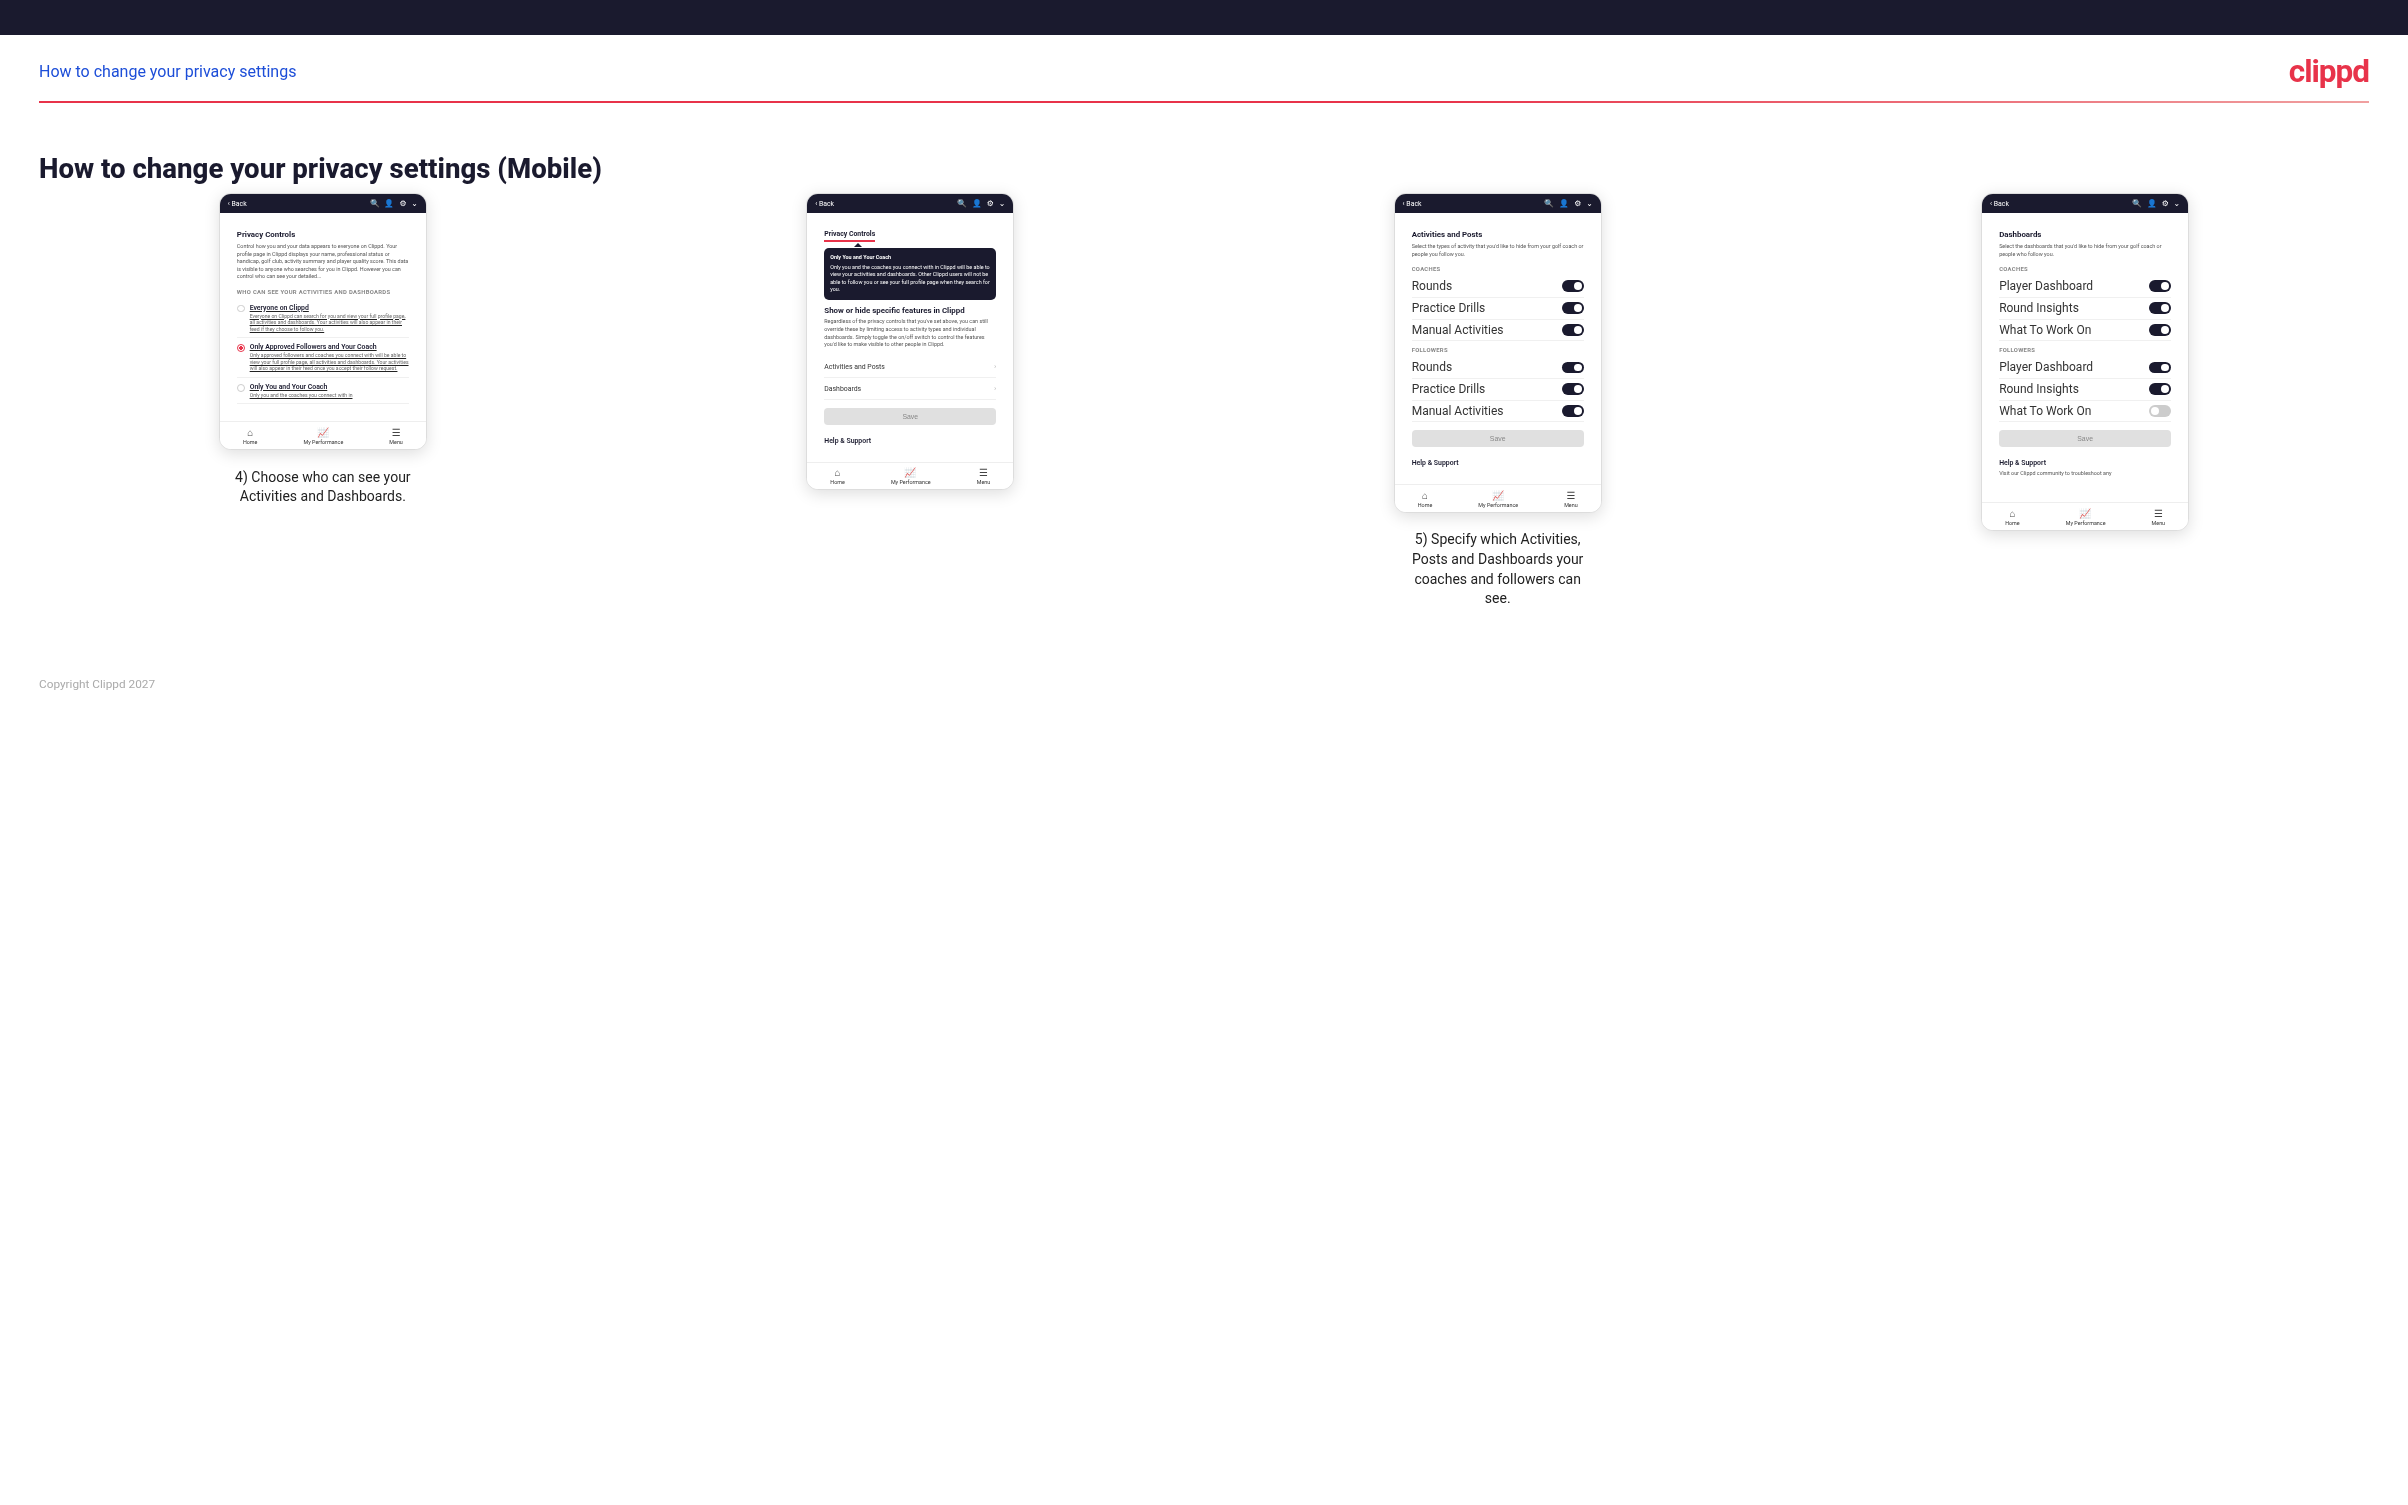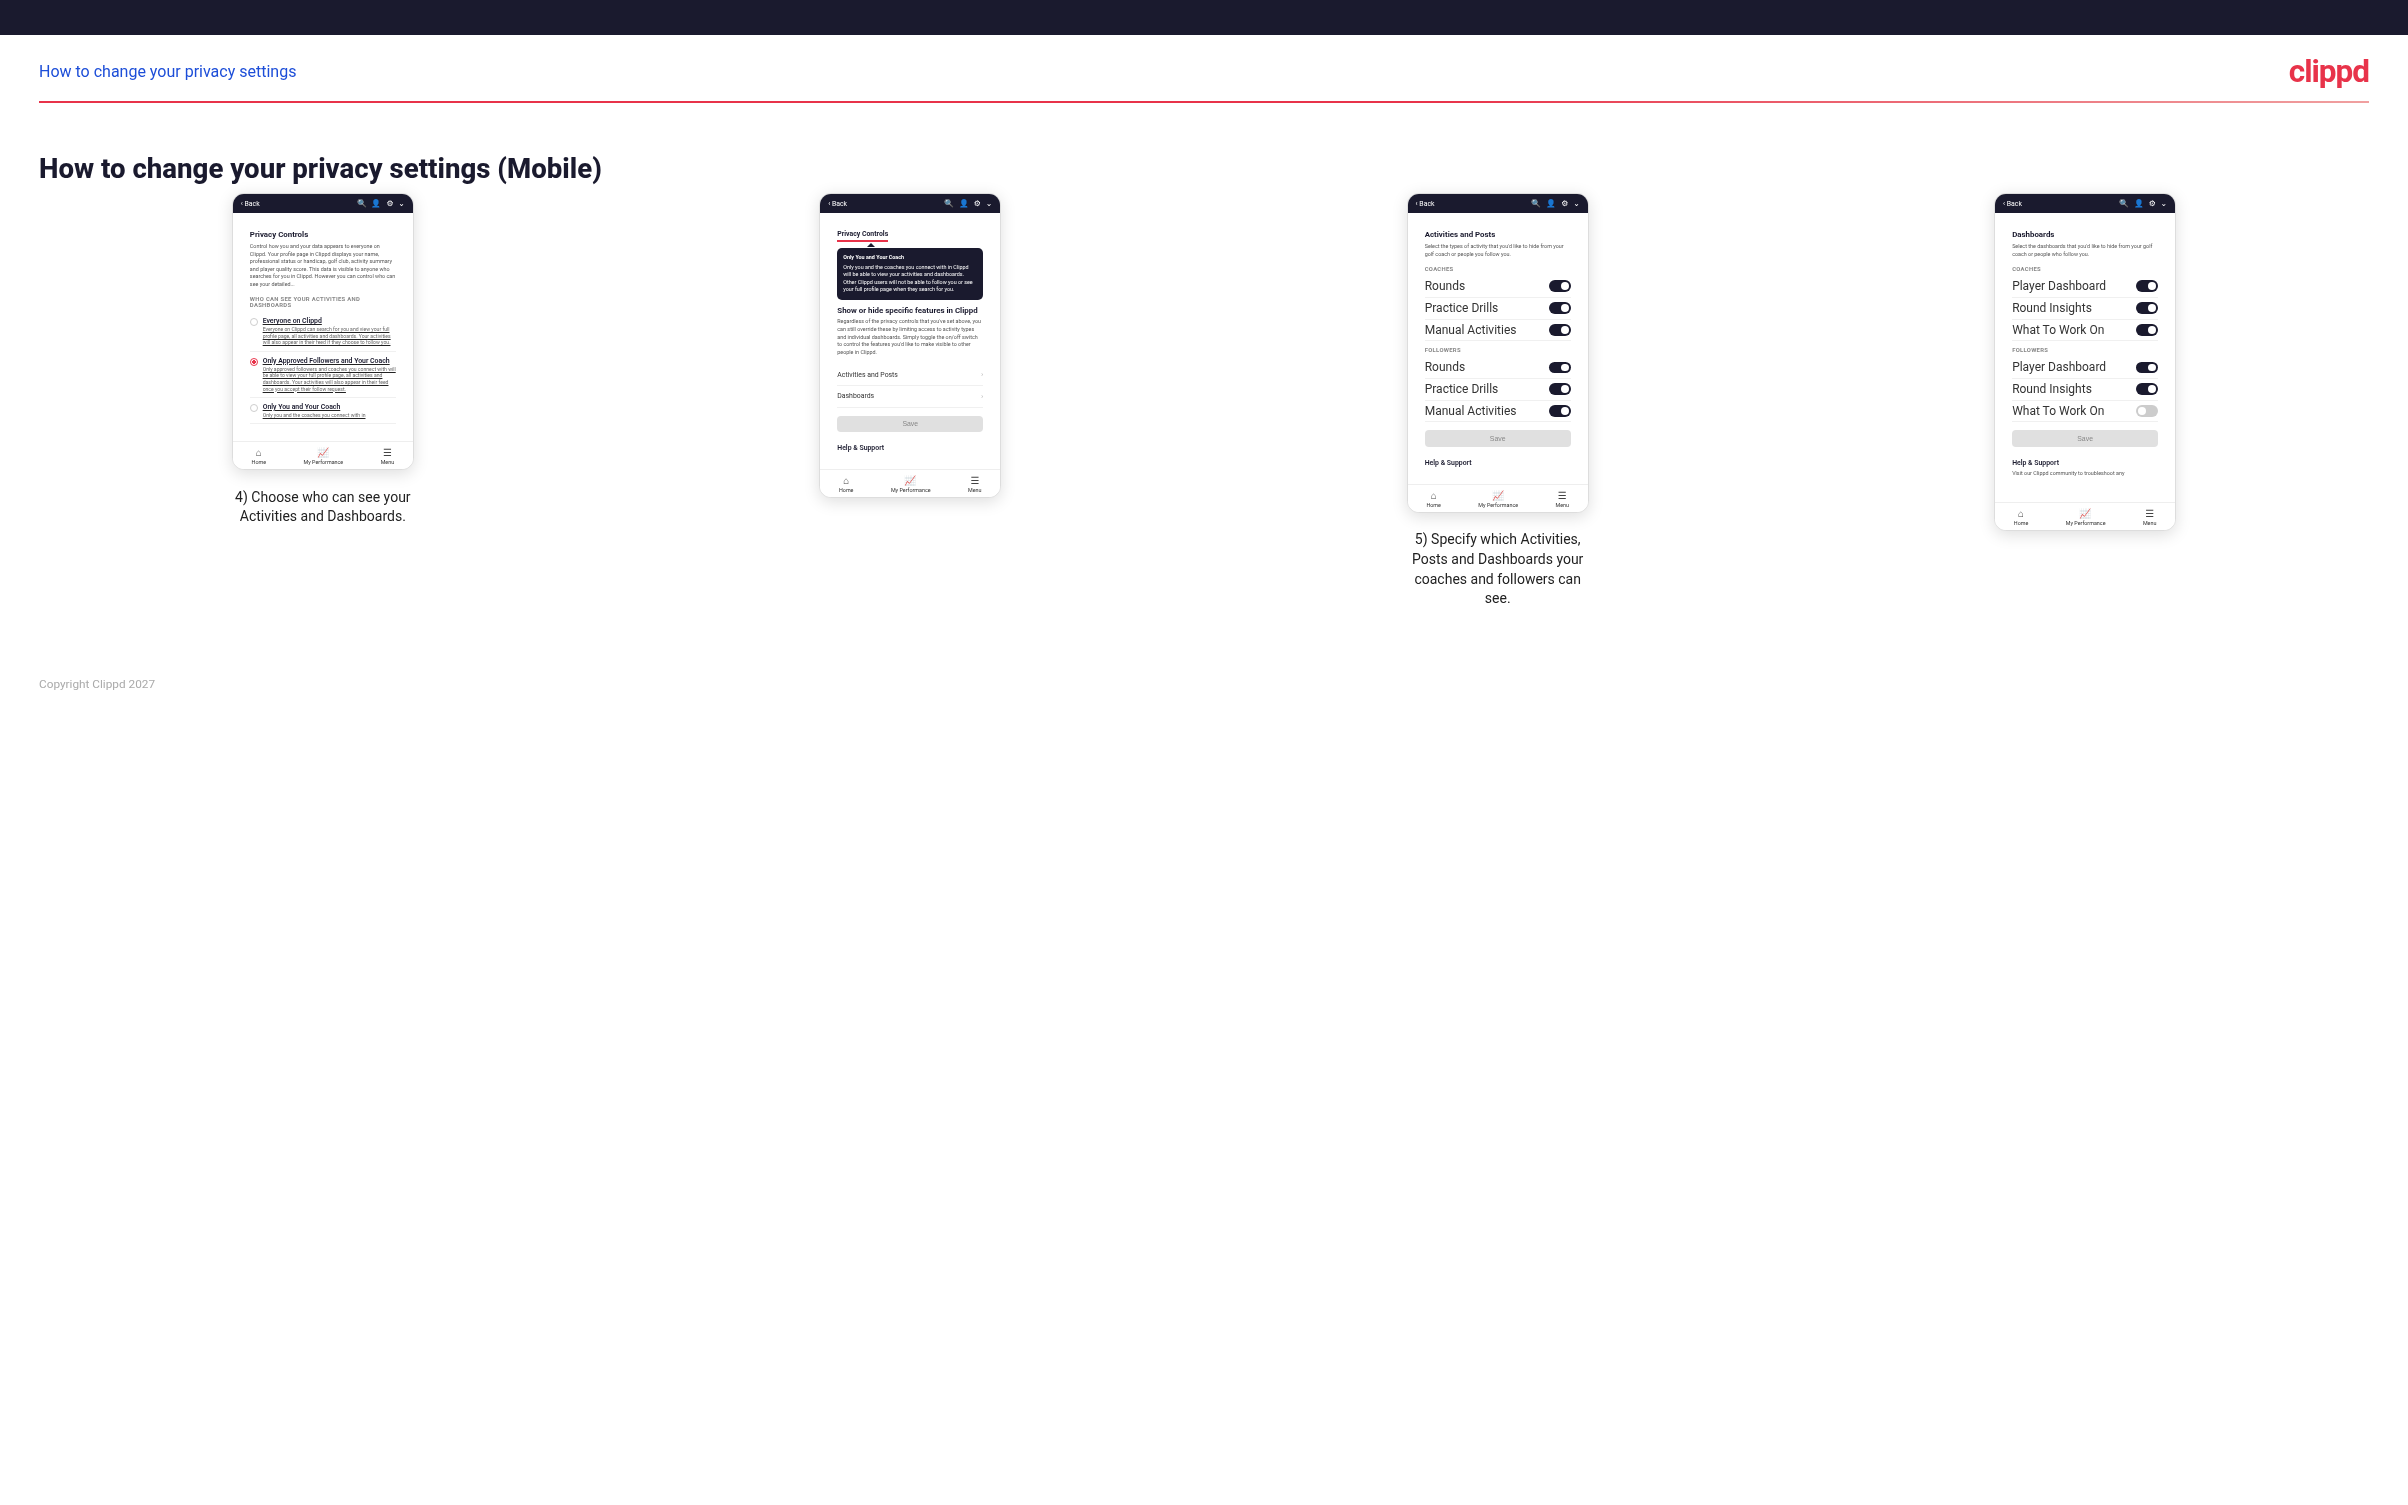--- a/index.html
+++ b/index.html
@@ -66,21 +66,21 @@
     }
 
     
     .phone-mockup {
       flex: 1;
       display: flex;
       flex-direction: column;
       align-items: center;
     }
     .phone-screen {
-      width: 182px;
+      width: 208px;
       border-radius: 11.8px;
       overflow: hidden;
       border: 1px solid #ddd;
       box-shadow: 0 3.9px 15.8px rgba(0,0,0,0.13);
       background: #fff;
       font-size: 6.9px;
     }
 
     
     .phone-topbar {

